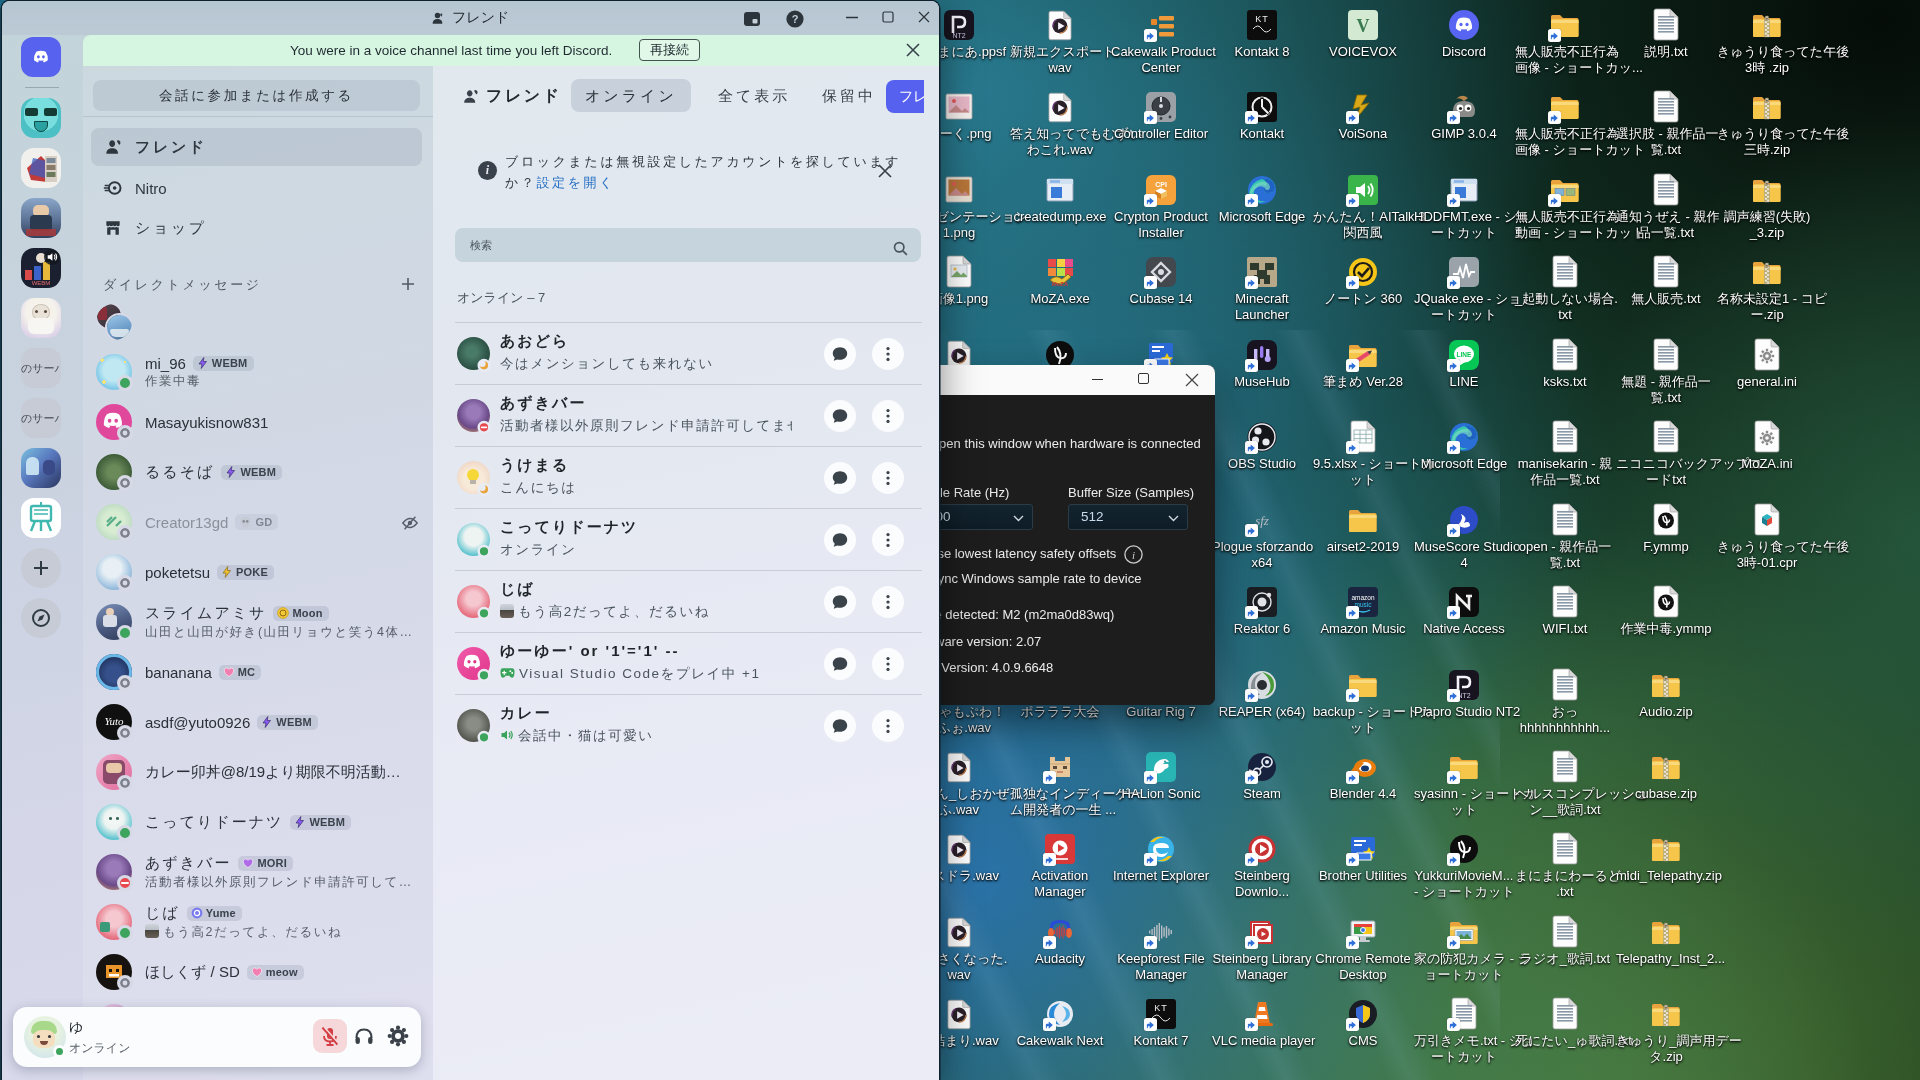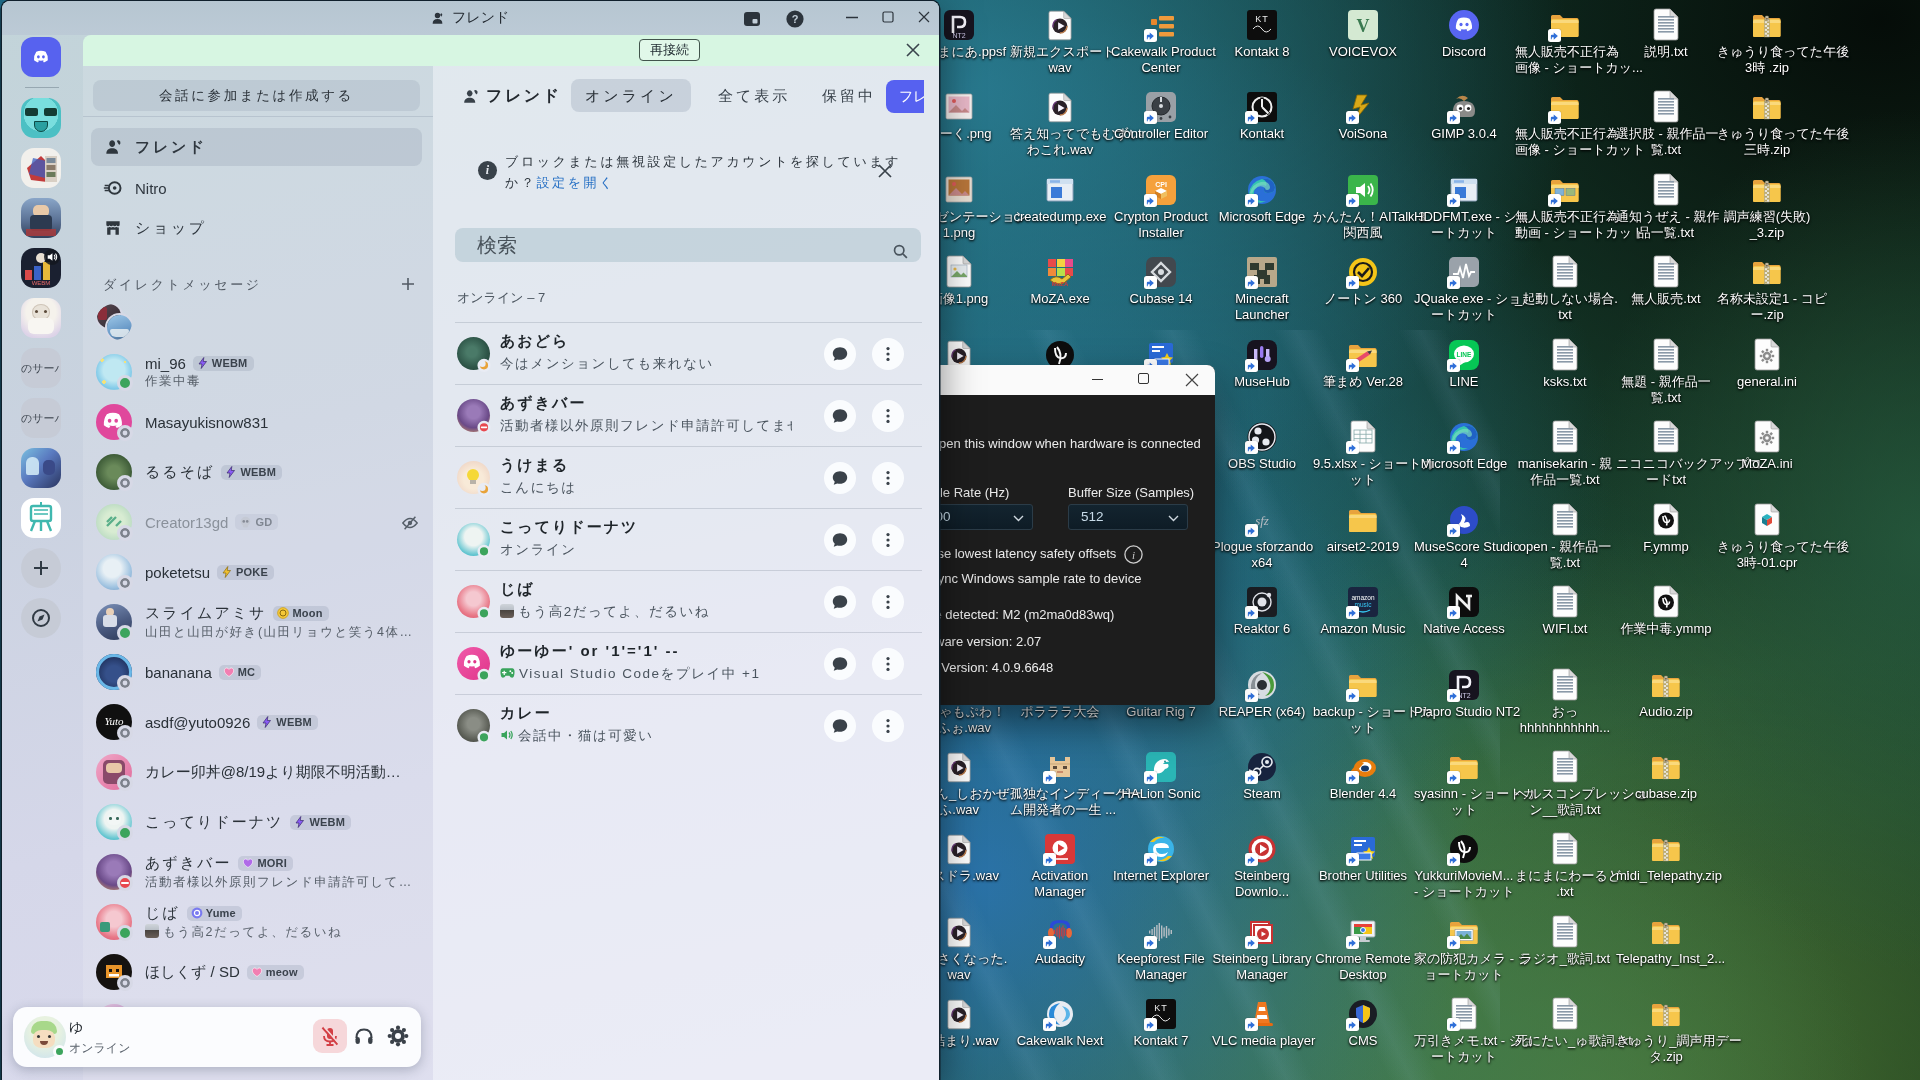--- a/index.html
+++ b/index.html
@@ -89,21 +89,21 @@
 .mhead{position:absolute;left:0;top:0;right:0;height:60px}
 .mtitle{position:absolute;left:53px;top:20px;font-size:16px;font-weight:700;color:#23292f;letter-spacing:2.5px}
 .tab{position:absolute;top:13px;height:33px;line-height:33px;font-size:15px;color:#3a434c;border-radius:8px;padding:0 14px;letter-spacing:3px}
 .tabsel{background:rgba(150,162,180,.32);color:#272e35}
 .bantx{display:inline-block}
 .addbtn{position:absolute;left:453px;top:14px;width:38px;height:33px;line-height:33px;border-radius:8px 0 0 8px;background:#5661f0;color:#fff;font-size:14px;padding-left:13px;white-space:nowrap;overflow:hidden}
 .inforow{position:absolute;left:0;top:75px;right:0;height:70px}
 .infoi{position:absolute;left:45px;top:20px;width:19px;height:19px;border-radius:50%;background:#39424a;color:#e8ecf2;font-size:12px;font-weight:700;text-align:center;line-height:19px;font-family:"Liberation Serif",serif;font-style:italic}
 .infot{position:absolute;left:72px;top:10px;font-size:13px;line-height:21px;color:#2d353d;letter-spacing:2.6px}
 .infot a{color:#256fc4}
-.srch{position:absolute;left:22px;top:162px;right:18px;height:34px;border-radius:8px;background:rgba(158,184,196,.42);font-size:20px;color:#48525a;line-height:34px;padding-left:22px}
+.srch{position:absolute;left:22px;top:162px;right:18px;height:34px;border-radius:8px;background:rgba(158,184,196,.42);font-size:11px;color:#48525a;line-height:34px;padding-left:15px}
 .onl{position:absolute;left:24px;top:223px;font-size:13px;color:#4e5862}
 .frow{position:absolute;left:22px;right:17px;height:62px;border-top:1px solid rgba(110,122,138,.25)}
 .fav{position:absolute;left:2px;top:14px;width:33px;height:33px;border-radius:50%;overflow:hidden}
 .fdot{position:absolute;left:21px;top:34px;transform:scale(.82)}
 .ftx{position:absolute;left:45px;top:9px;right:130px}
 .fn{font-size:15px;font-weight:700;color:#1e2429;white-space:nowrap;overflow:hidden;letter-spacing:2px}
 .fs{font-size:13.5px;color:#4a545e;margin-top:4px;white-space:nowrap;overflow:hidden;letter-spacing:1.5px}
 .fbtn{position:absolute;top:15px;width:32px;height:32px;border-radius:50%;background:#fafcfe;display:flex;align-items:center;justify-content:center}
 </style></head>
 <body>
@@ -1821,20 +1821,21 @@
         <path d="M2 8.5 H14" stroke="#2c343c" stroke-width="1.3"></path>
       </svg>
     <svg class="tbi" style="left:878px" width="16" height="16" viewBox="0 0 16 16">
         <rect x="3" y="3" width="10" height="10" rx="1.5" fill="none" stroke="#2c343c" stroke-width="1.2"></rect>
       </svg>
     <svg class="tbi" style="left:914px" width="16" height="16" viewBox="0 0 16 16">
         <path d="M3 3 L13 13 M13 3 L3 13" stroke="#2c343c" stroke-width="1.2"></path>
       </svg>
   </div>
   <div class="banner">
+      <span class="bantx">You were in a voice channel last time you left Discord.</span>
       <span class="rejoin">再接続</span>
     <svg width="16" height="16" viewBox="0 0 16 16" style="position:absolute;right:18px;top:7px">
         <path d="M2 2 L14 14 M14 2 L2 14" stroke="#3a444c" stroke-width="1.6"></path>
       </svg>
   </div>
   <div class="rail">
       <div class="rt home" style="top:2px">
         <svg width="26" height="26" viewBox="0 0 32 32">
           <path d="M10.2 9.6 Q13 8.3 15.9 8.3 Q18.9 8.3 21.7 9.6 Q24.9 14.2 24.4 20 Q22 22 19.5 22.7 L18.3 20.7 Q19.2 20.3 20 19.8 Q16 21.7 11.8 19.8 Q12.6 20.3 13.5 20.7 L12.3 22.7 Q9.8 22 7.4 20 Q6.9 14.2 10.2 9.6 Z" fill="#fff"></path>
           <ellipse cx="12.8" cy="15.8" rx="1.7" ry="1.9" fill="#5865f2"></ellipse>

